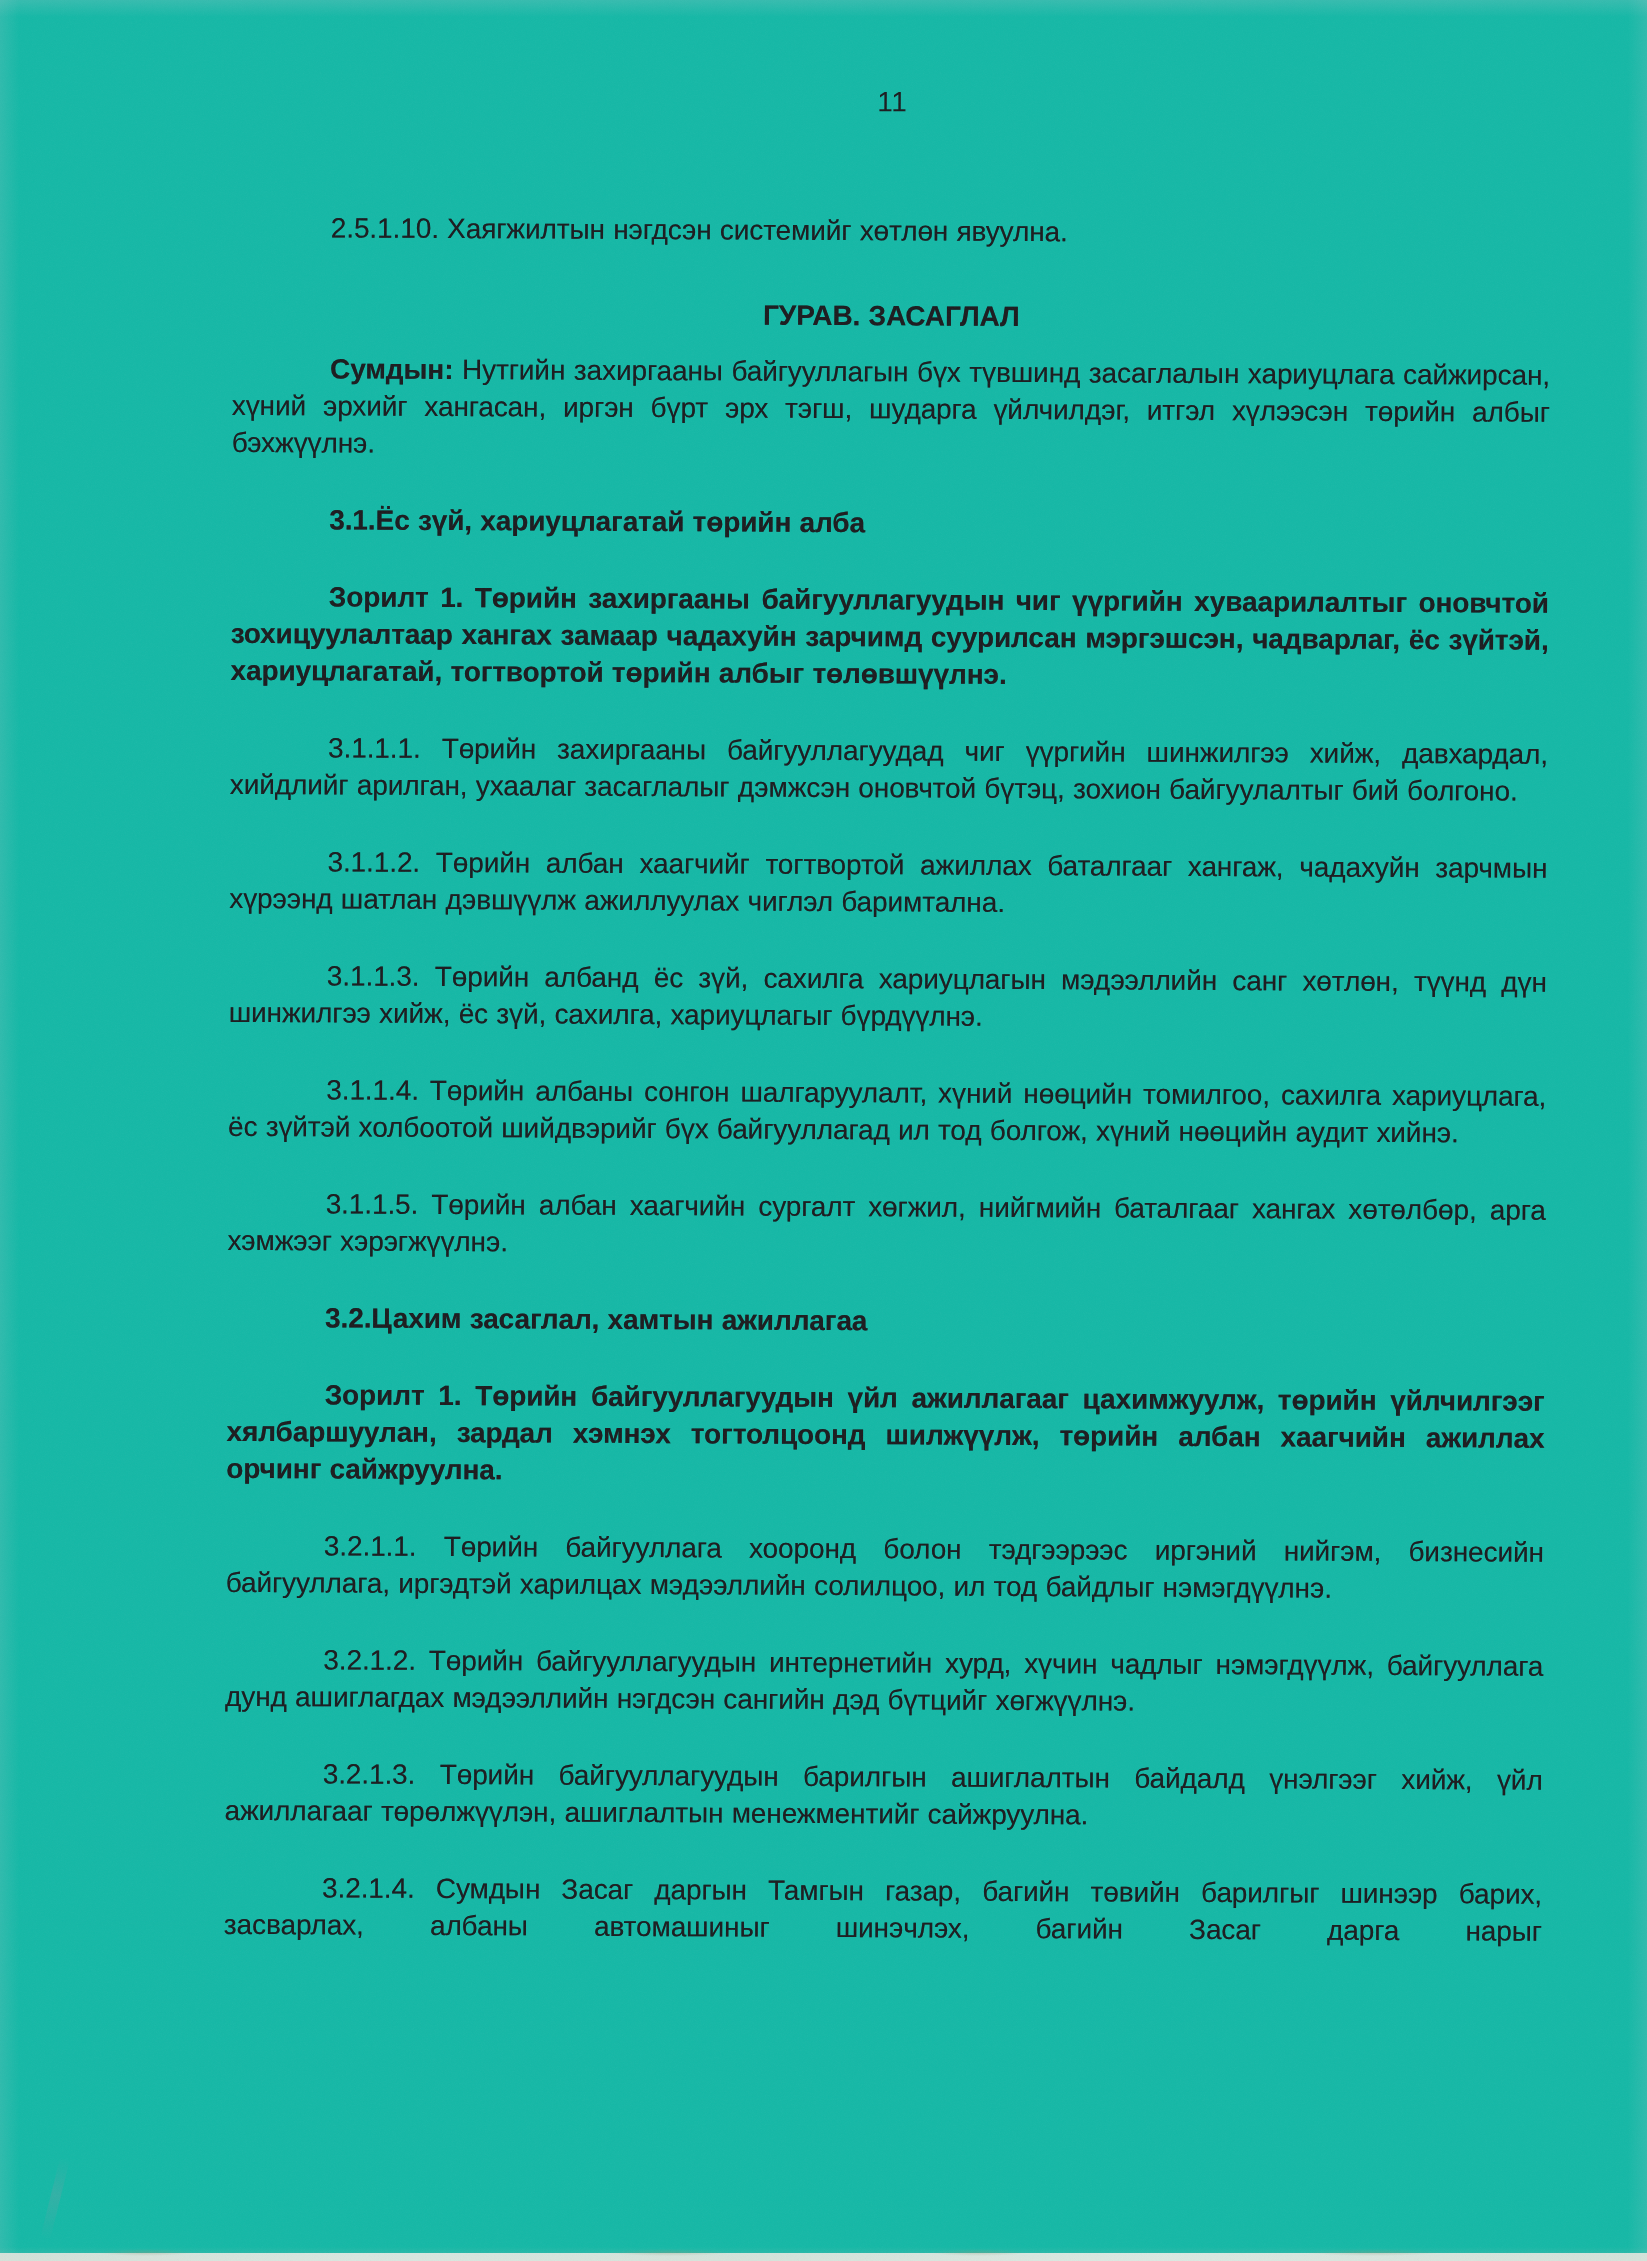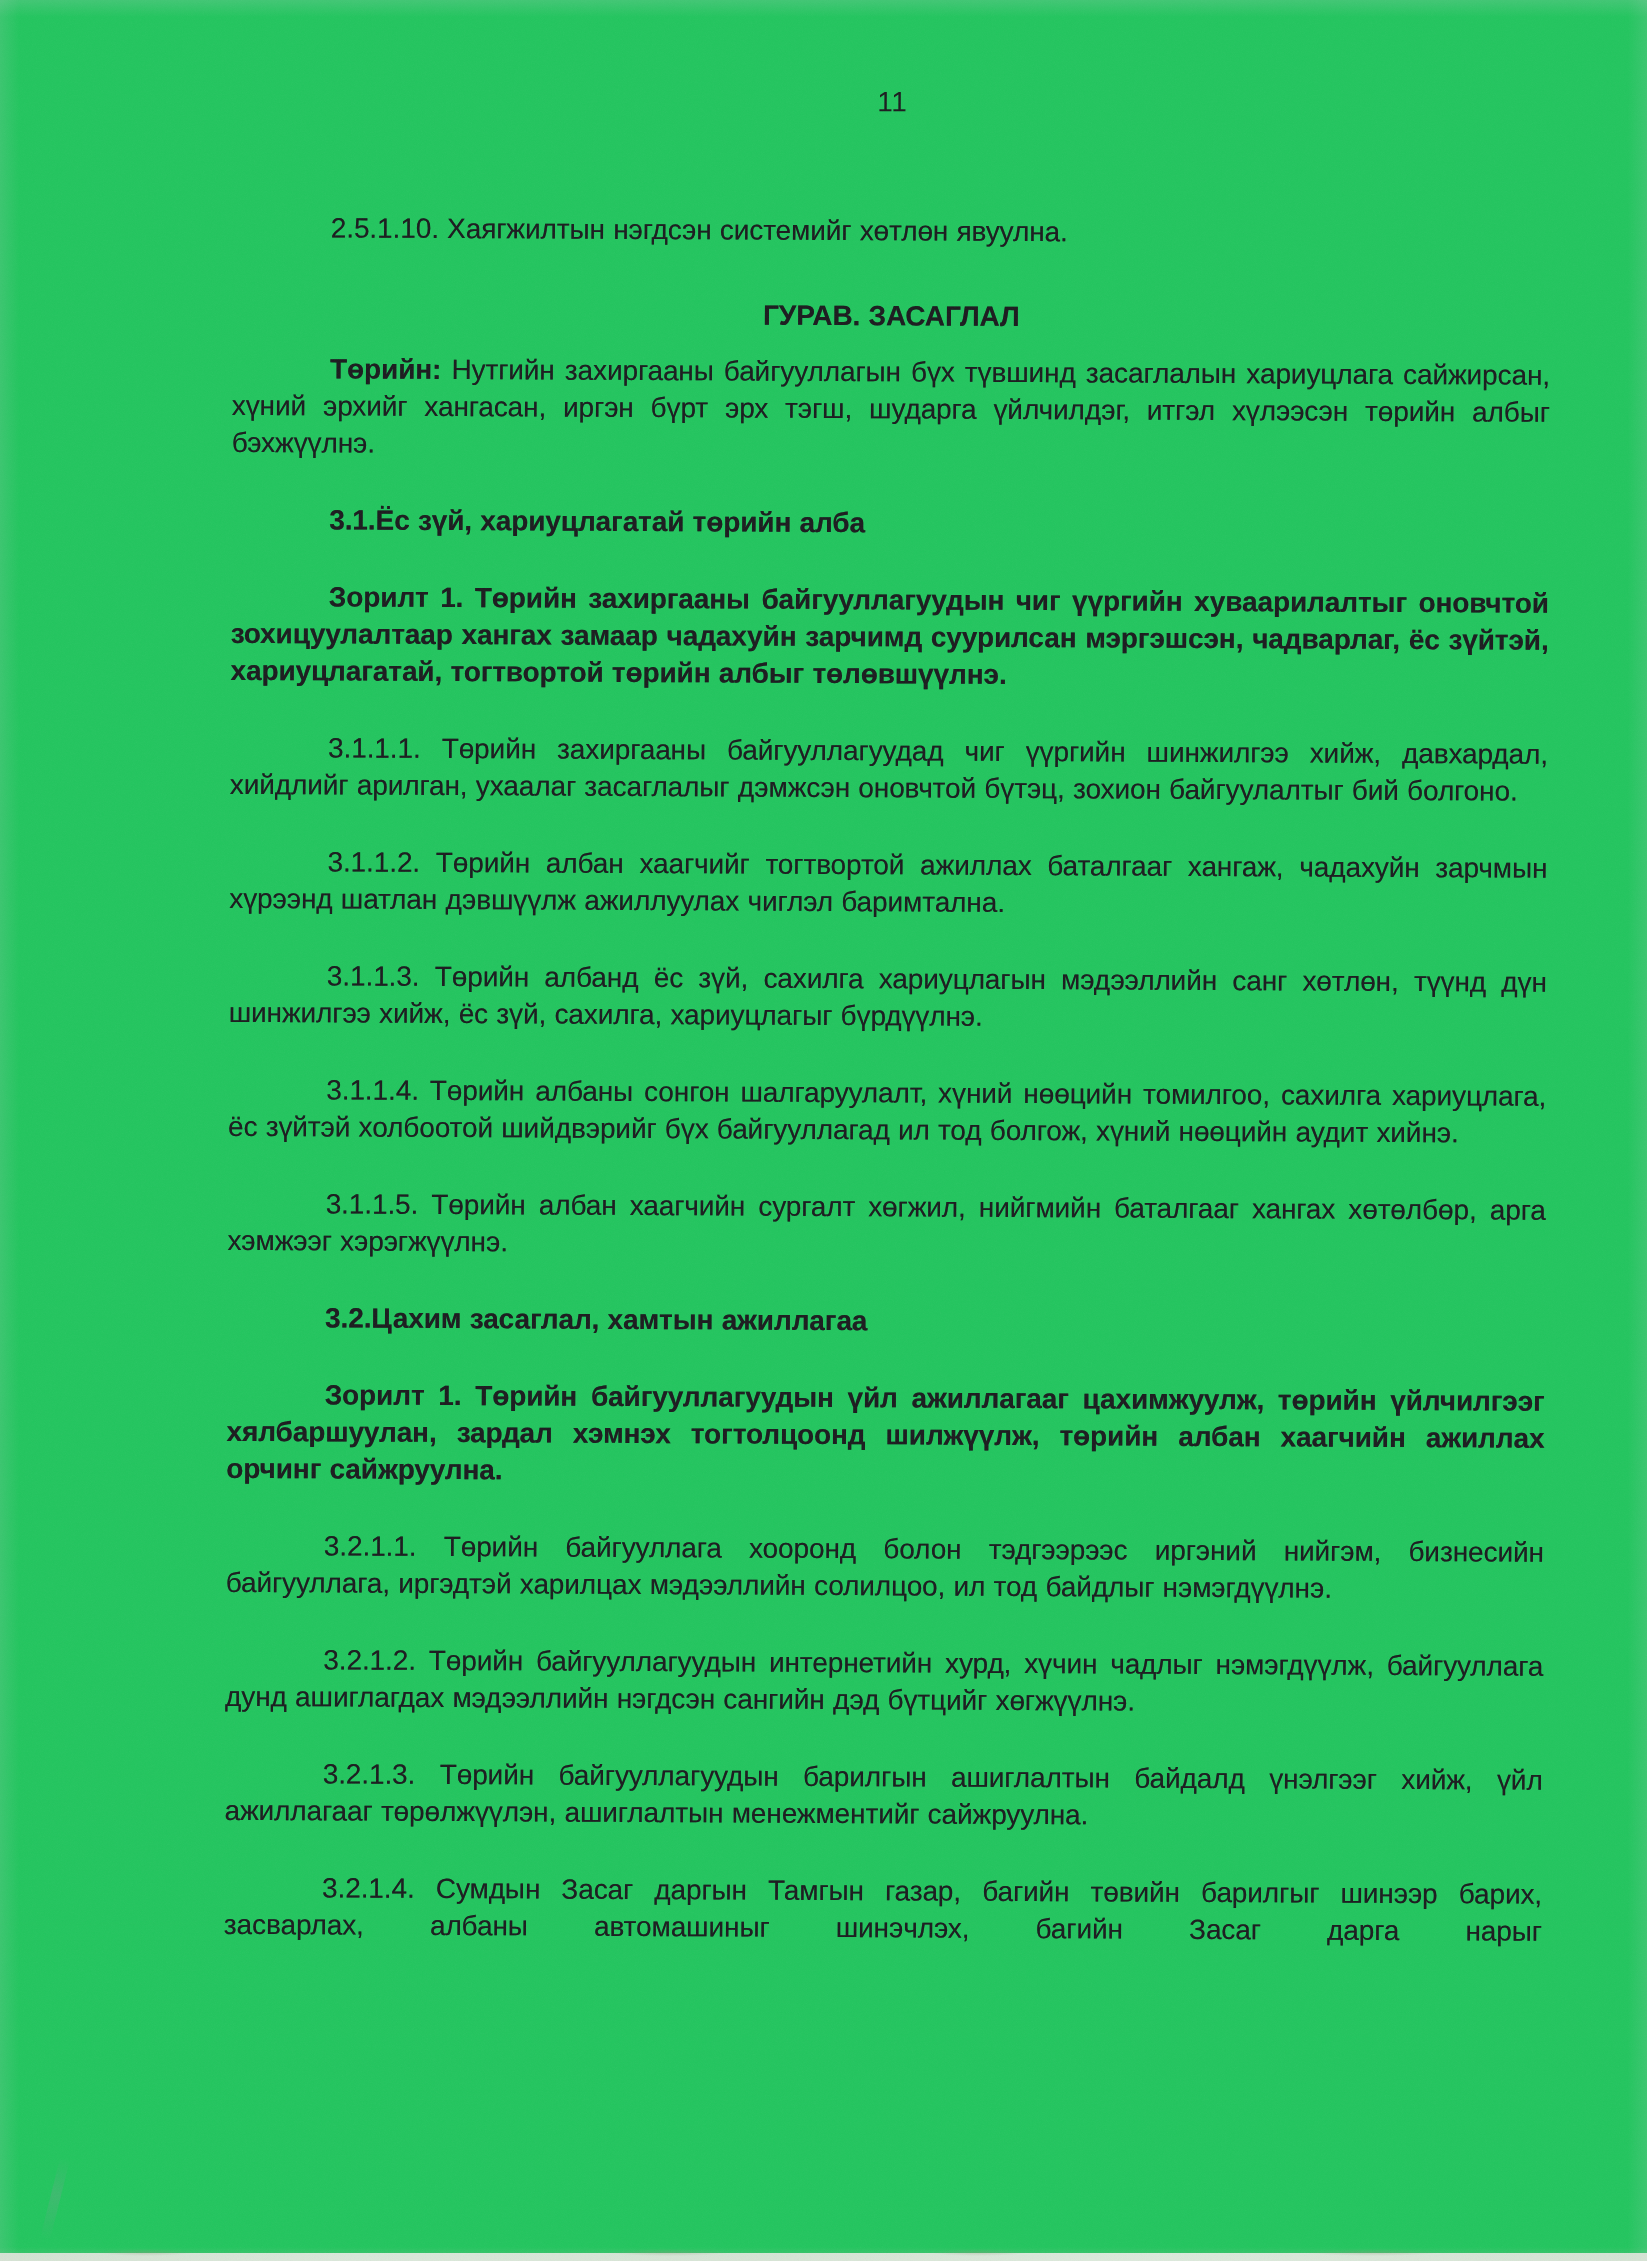--- a/index.html
+++ b/index.html
@@ -4,21 +4,21 @@
 <style>
   html, body {
     margin: 0;
     padding: 0;
     background: #e9e9ee;
   }
   .sheet {
     position: relative;
     width: 1647px;
     height: 2261px;
-    background: #22c55e;
+    background: #14b8a6;
     overflow: hidden;
     font-family: "Liberation Sans", "DejaVu Sans", sans-serif;
     color: #1b1b1e;
   }
   
   .sheet::before {
     content: "";
     position: absolute;
     inset: 0;
     background:
@@ -111,21 +111,21 @@
 
   <div class="tilt">
     <div class="content">
 
       <div class="page-number">11</div>
 
       <p class="body">2.5.1.10. Хаягжилтын нэгдсэн системийг хөтлөн явуулна.</p>
 
       <h2 class="heading-center">ГУРАВ. ЗАСАГЛАЛ</h2>
 
-      <p class="body"><span class="lead-bold">Төрийн:</span><span> Нутгийн захиргааны байгууллагын бүх түвшинд засаглалын хариуцлага сайжирсан, хүний эрхийг хангасан, иргэн бүрт эрх тэгш, шударга үйлчилдэг, итгэл хүлээсэн төрийн албыг бэхжүүлнэ.</span></p>
+      <p class="body"><span class="lead-bold">Сумдын:</span><span> Нутгийн захиргааны байгууллагын бүх түвшинд засаглалын хариуцлага сайжирсан, хүний эрхийг хангасан, иргэн бүрт эрх тэгш, шударга үйлчилдэг, итгэл хүлээсэн төрийн албыг бэхжүүлнэ.</span></p>
 
       <h3 class="heading-indent">3.1.Ёс зүй, хариуцлагатай төрийн алба</h3>
 
       <p class="body-bold">Зорилт 1. Төрийн захиргааны байгууллагуудын чиг үүргийн хуваарилалтыг оновчтой зохицуулалтаар хангах замаар чадахуйн зарчимд суурилсан мэргэшсэн, чадварлаг, ёс зүйтэй, хариуцлагатай, тогтвортой төрийн албыг төлөвшүүлнэ.</p>
 
       <p class="body">3.1.1.1. Төрийн захиргааны байгууллагуудад чиг үүргийн шинжилгээ хийж, давхардал, хийдлийг арилган, ухаалаг засаглалыг дэмжсэн оновчтой бүтэц, зохион байгуулалтыг бий болгоно.</p>
 
       <p class="body">3.1.1.2. Төрийн албан хаагчийг тогтвортой ажиллах баталгааг хангаж, чадахуйн зарчмын хүрээнд шатлан дэвшүүлж ажиллуулах чиглэл баримтална.</p>
 
       <p class="body">3.1.1.3. Төрийн албанд ёс зүй, сахилга хариуцлагын мэдээллийн санг хөтлөн, түүнд дүн шинжилгээ хийж, ёс зүй, сахилга, хариуцлагыг бүрдүүлнэ.</p>

